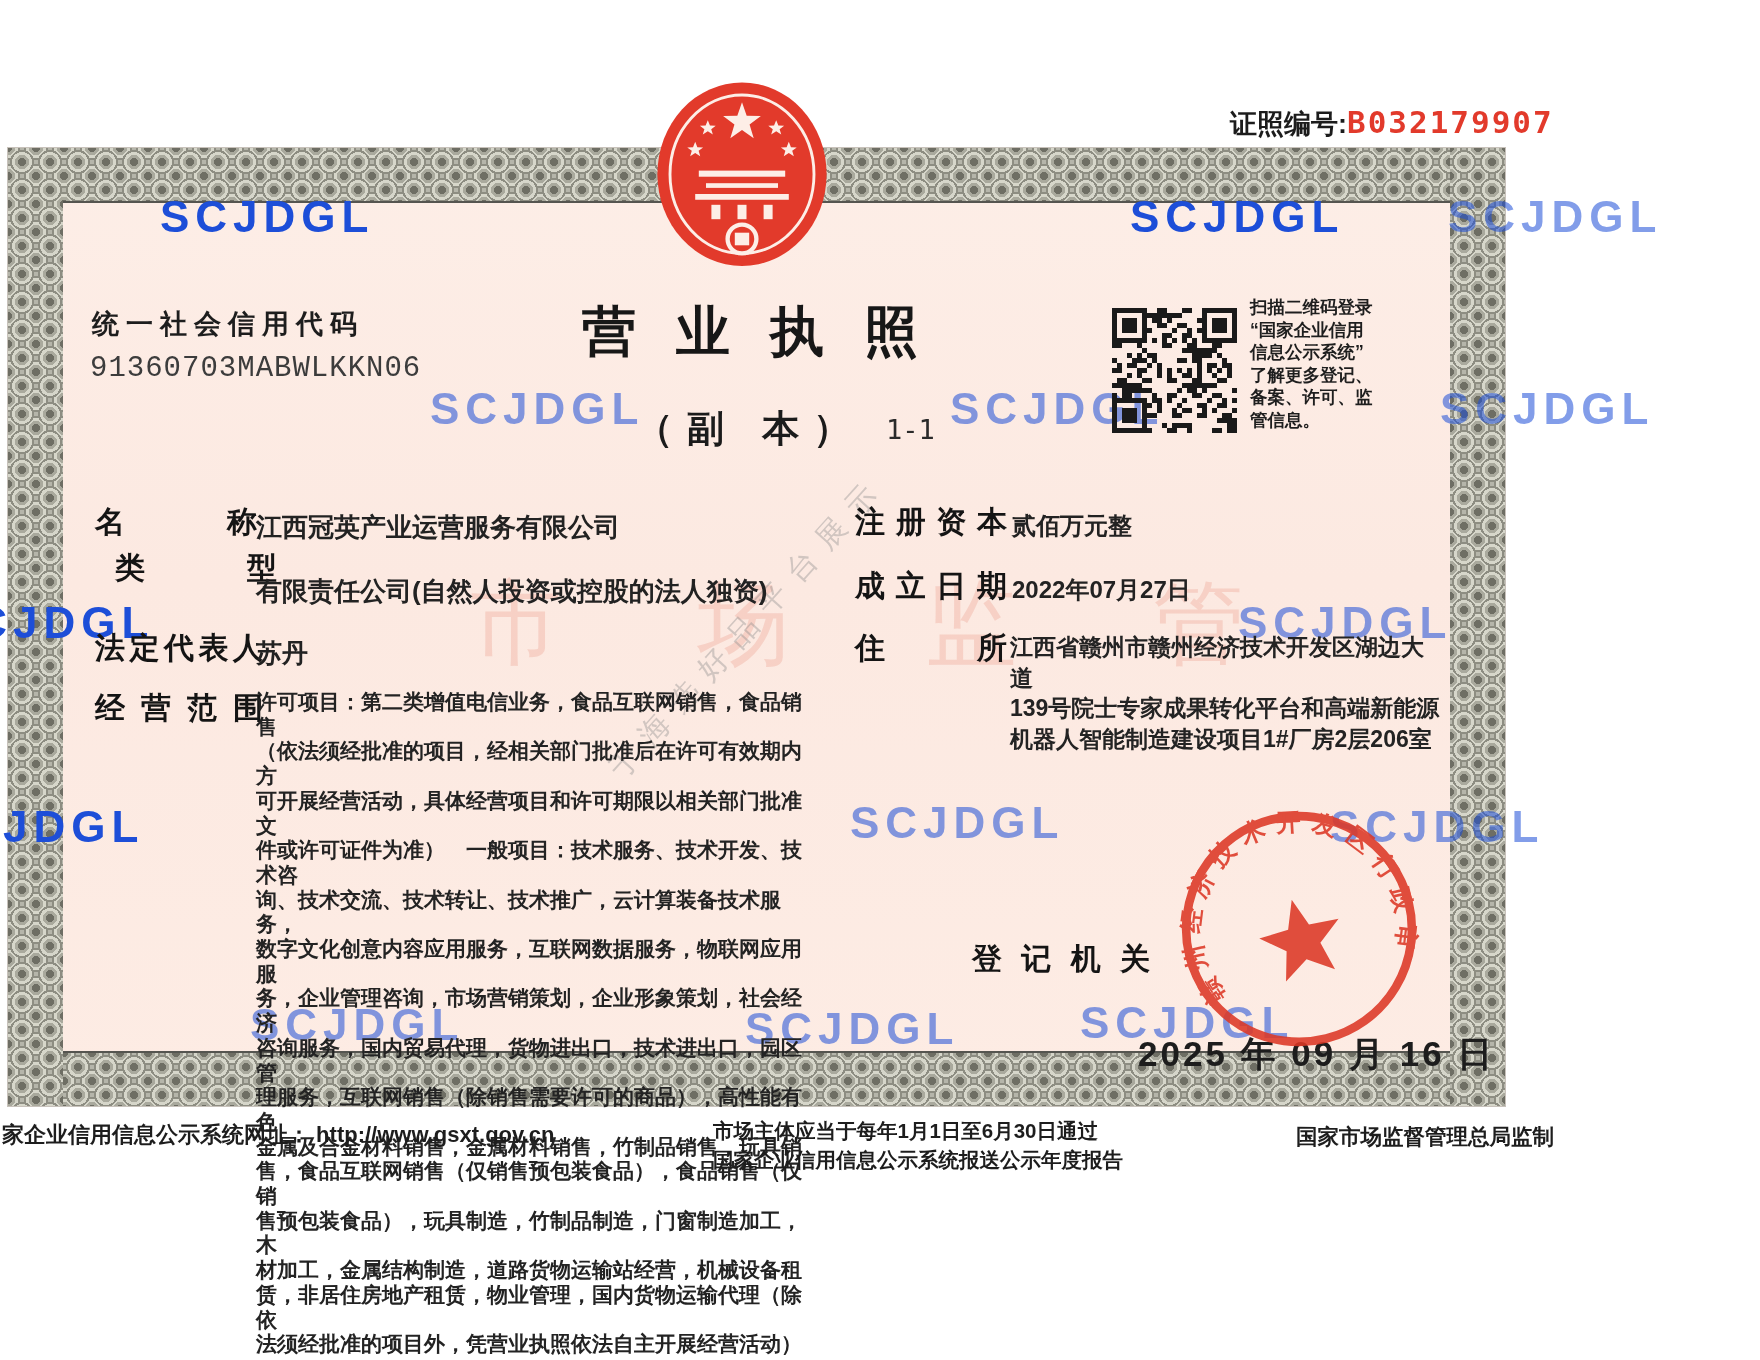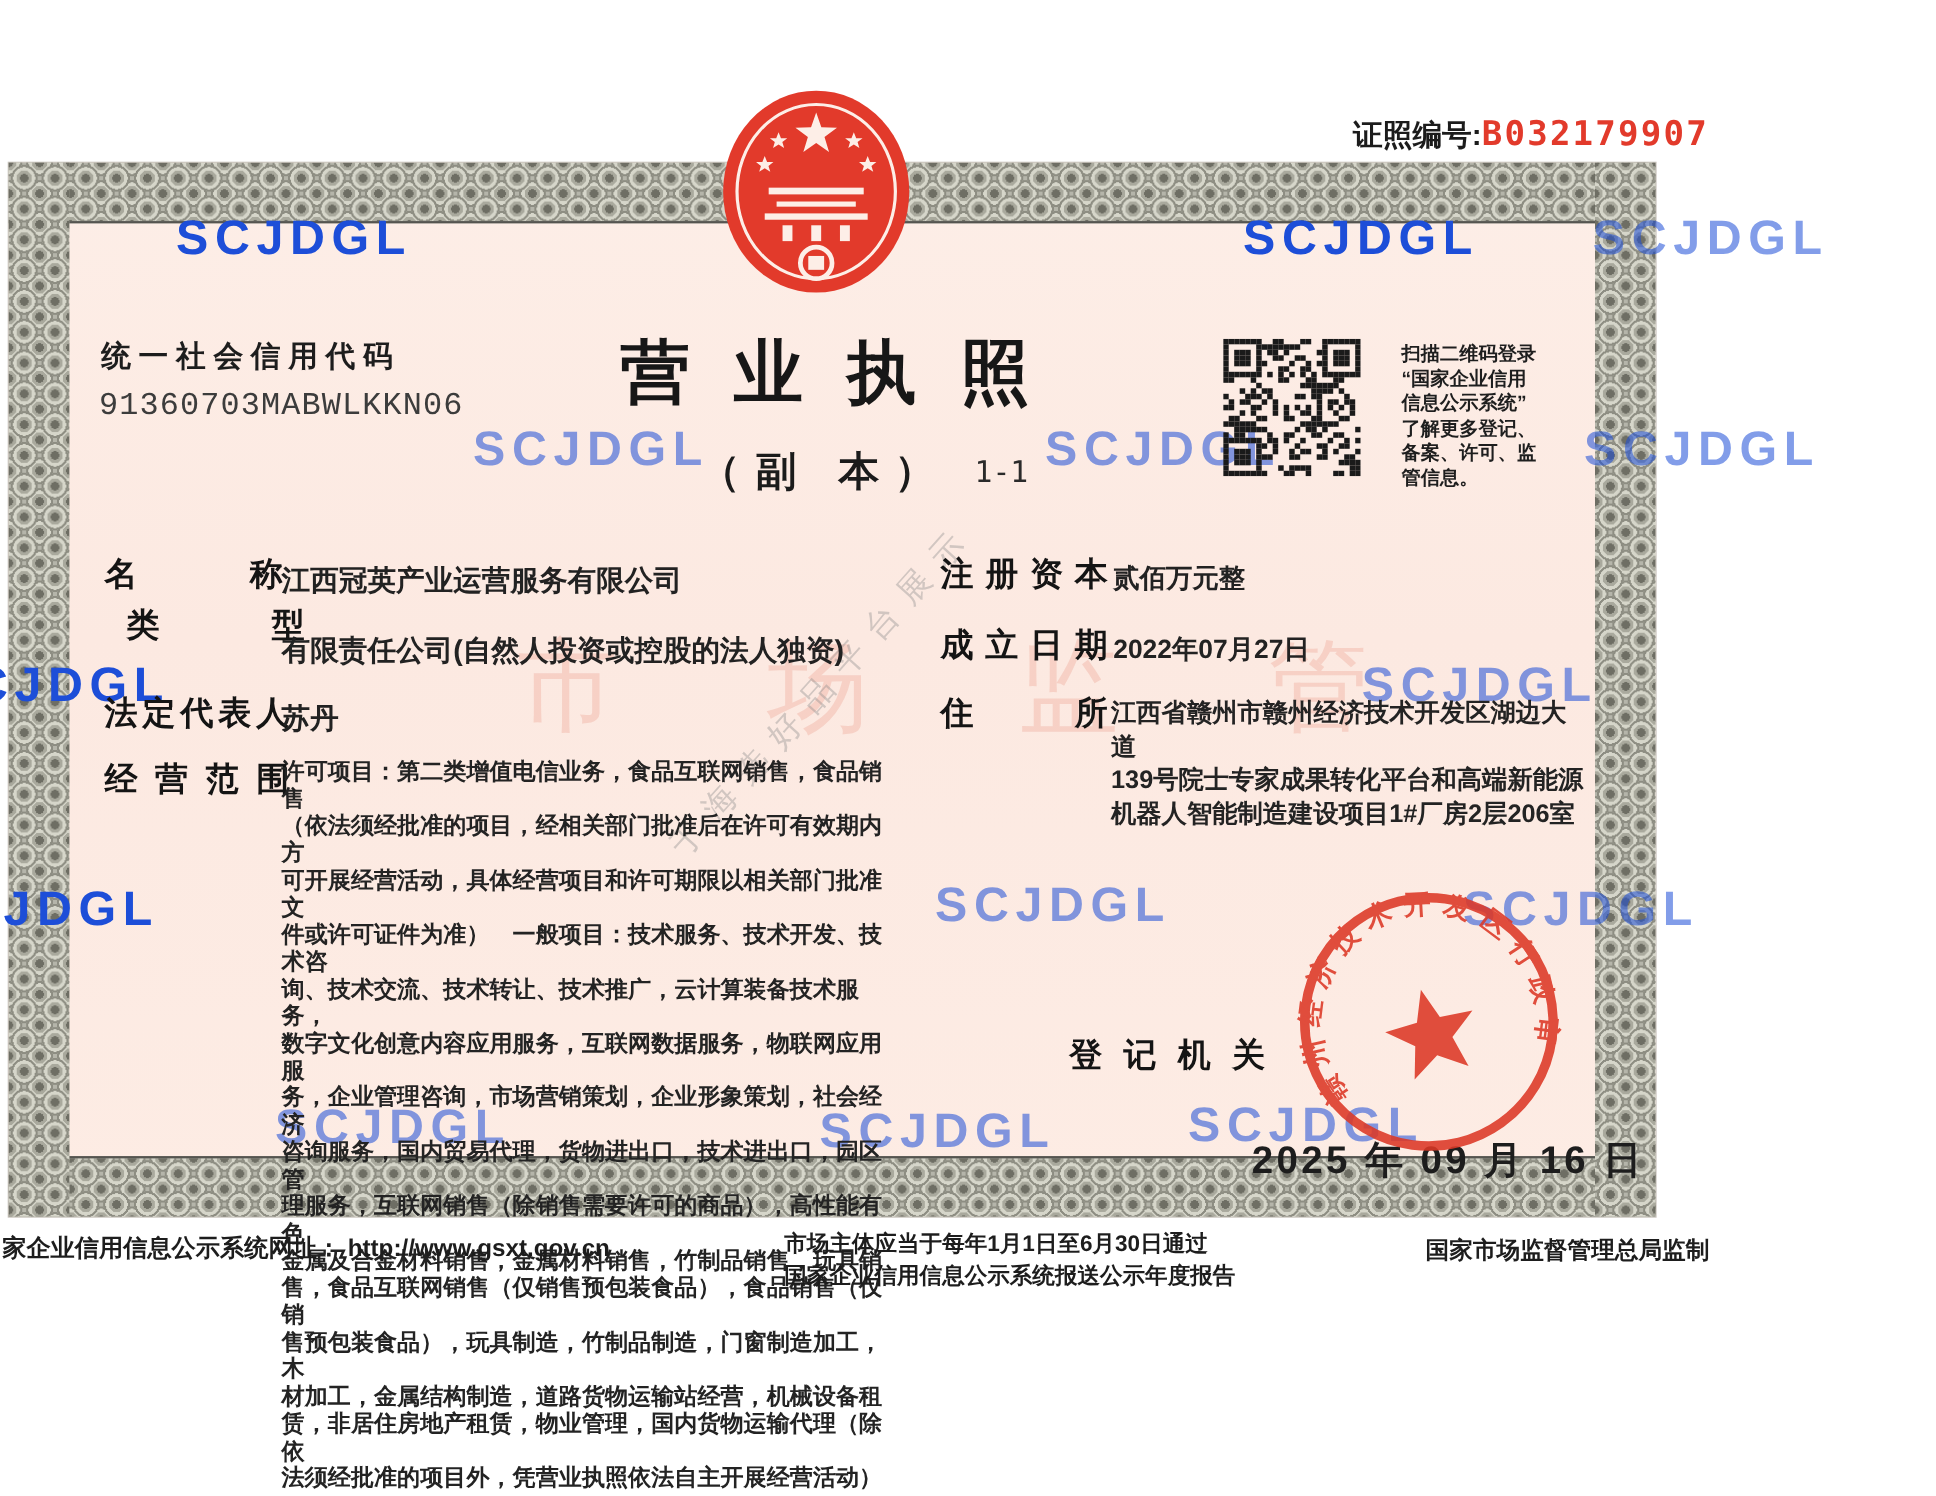--- a/index.html
+++ b/index.html
@@ -38,30 +38,30 @@
   .cert-no .lbl { font-size:27px; font-weight:900; color:#1c1c1c; }
   .cert-no .val { font-size:31px; font-weight:bold; color:#e23a2b;
                   font-family:"DejaVu Sans Mono", monospace; letter-spacing:2px; }
 
   .credit-label { position:absolute; left:92px; top:306px; font-size:27px; font-weight:900;
                   letter-spacing:7px; color:#1d1d1d; }
   .credit-code  { position:absolute; left:90px; top:352px; font-size:29px;
                   font-family:Liberation Mono, monospace; color:#3c3c3c; letter-spacing:1px; }
 
   .title { position:absolute; left:420px; top:296px; width:660px; text-align:center;
-           font-size:63px; font-weight:900; color:#171717; letter-spacing:40px;
+           font-size:54px; font-weight:900; color:#171717; letter-spacing:40px;
            text-indent:40px; white-space:nowrap; }
   .subtitle { position:absolute; left:636px; top:404px; font-size:37px; font-weight:900;
               letter-spacing:14px; color:#1b1b1b; white-space:nowrap; }
   .copy-num { position:absolute; left:886px; top:414px; font-size:27px; color:#2a2a2a;
               font-family:"DejaVu Sans Mono", monospace; }
 
   .qr { position:absolute; left:1112px; top:308px; width:125px; height:125px; }
-  .qr-caption { position:absolute; left:1250px; top:310px; width:185px; font-size:17.5px;
-                line-height:22.5px; font-weight:700; color:#1e1e1e; white-space:pre-line;margin-left:24px; }
+  .qr-caption { position:absolute; left:1250px; top:296px; width:185px; font-size:17.5px;
+                line-height:22.5px; font-weight:700; color:#1e1e1e; white-space:pre-line; }
 
   
   .flabel { position:absolute; font-size:30px; font-weight:900; color:#141414;
             text-align:justify; text-align-last:justify; }
   .fvalue { position:absolute; font-size:26px; font-weight:600; color:#222; white-space:nowrap; }
   .scope  { position:absolute; left:256px; top:690px; width:566px; font-size:21px;
             line-height:24.7px; font-weight:600; color:#232323; white-space:pre-line; }
   .addr   { position:absolute; left:1010px; top:632px; width:436px; font-size:23px;
             line-height:30.5px; font-weight:600; color:#232323; white-space:pre-line; }
 

